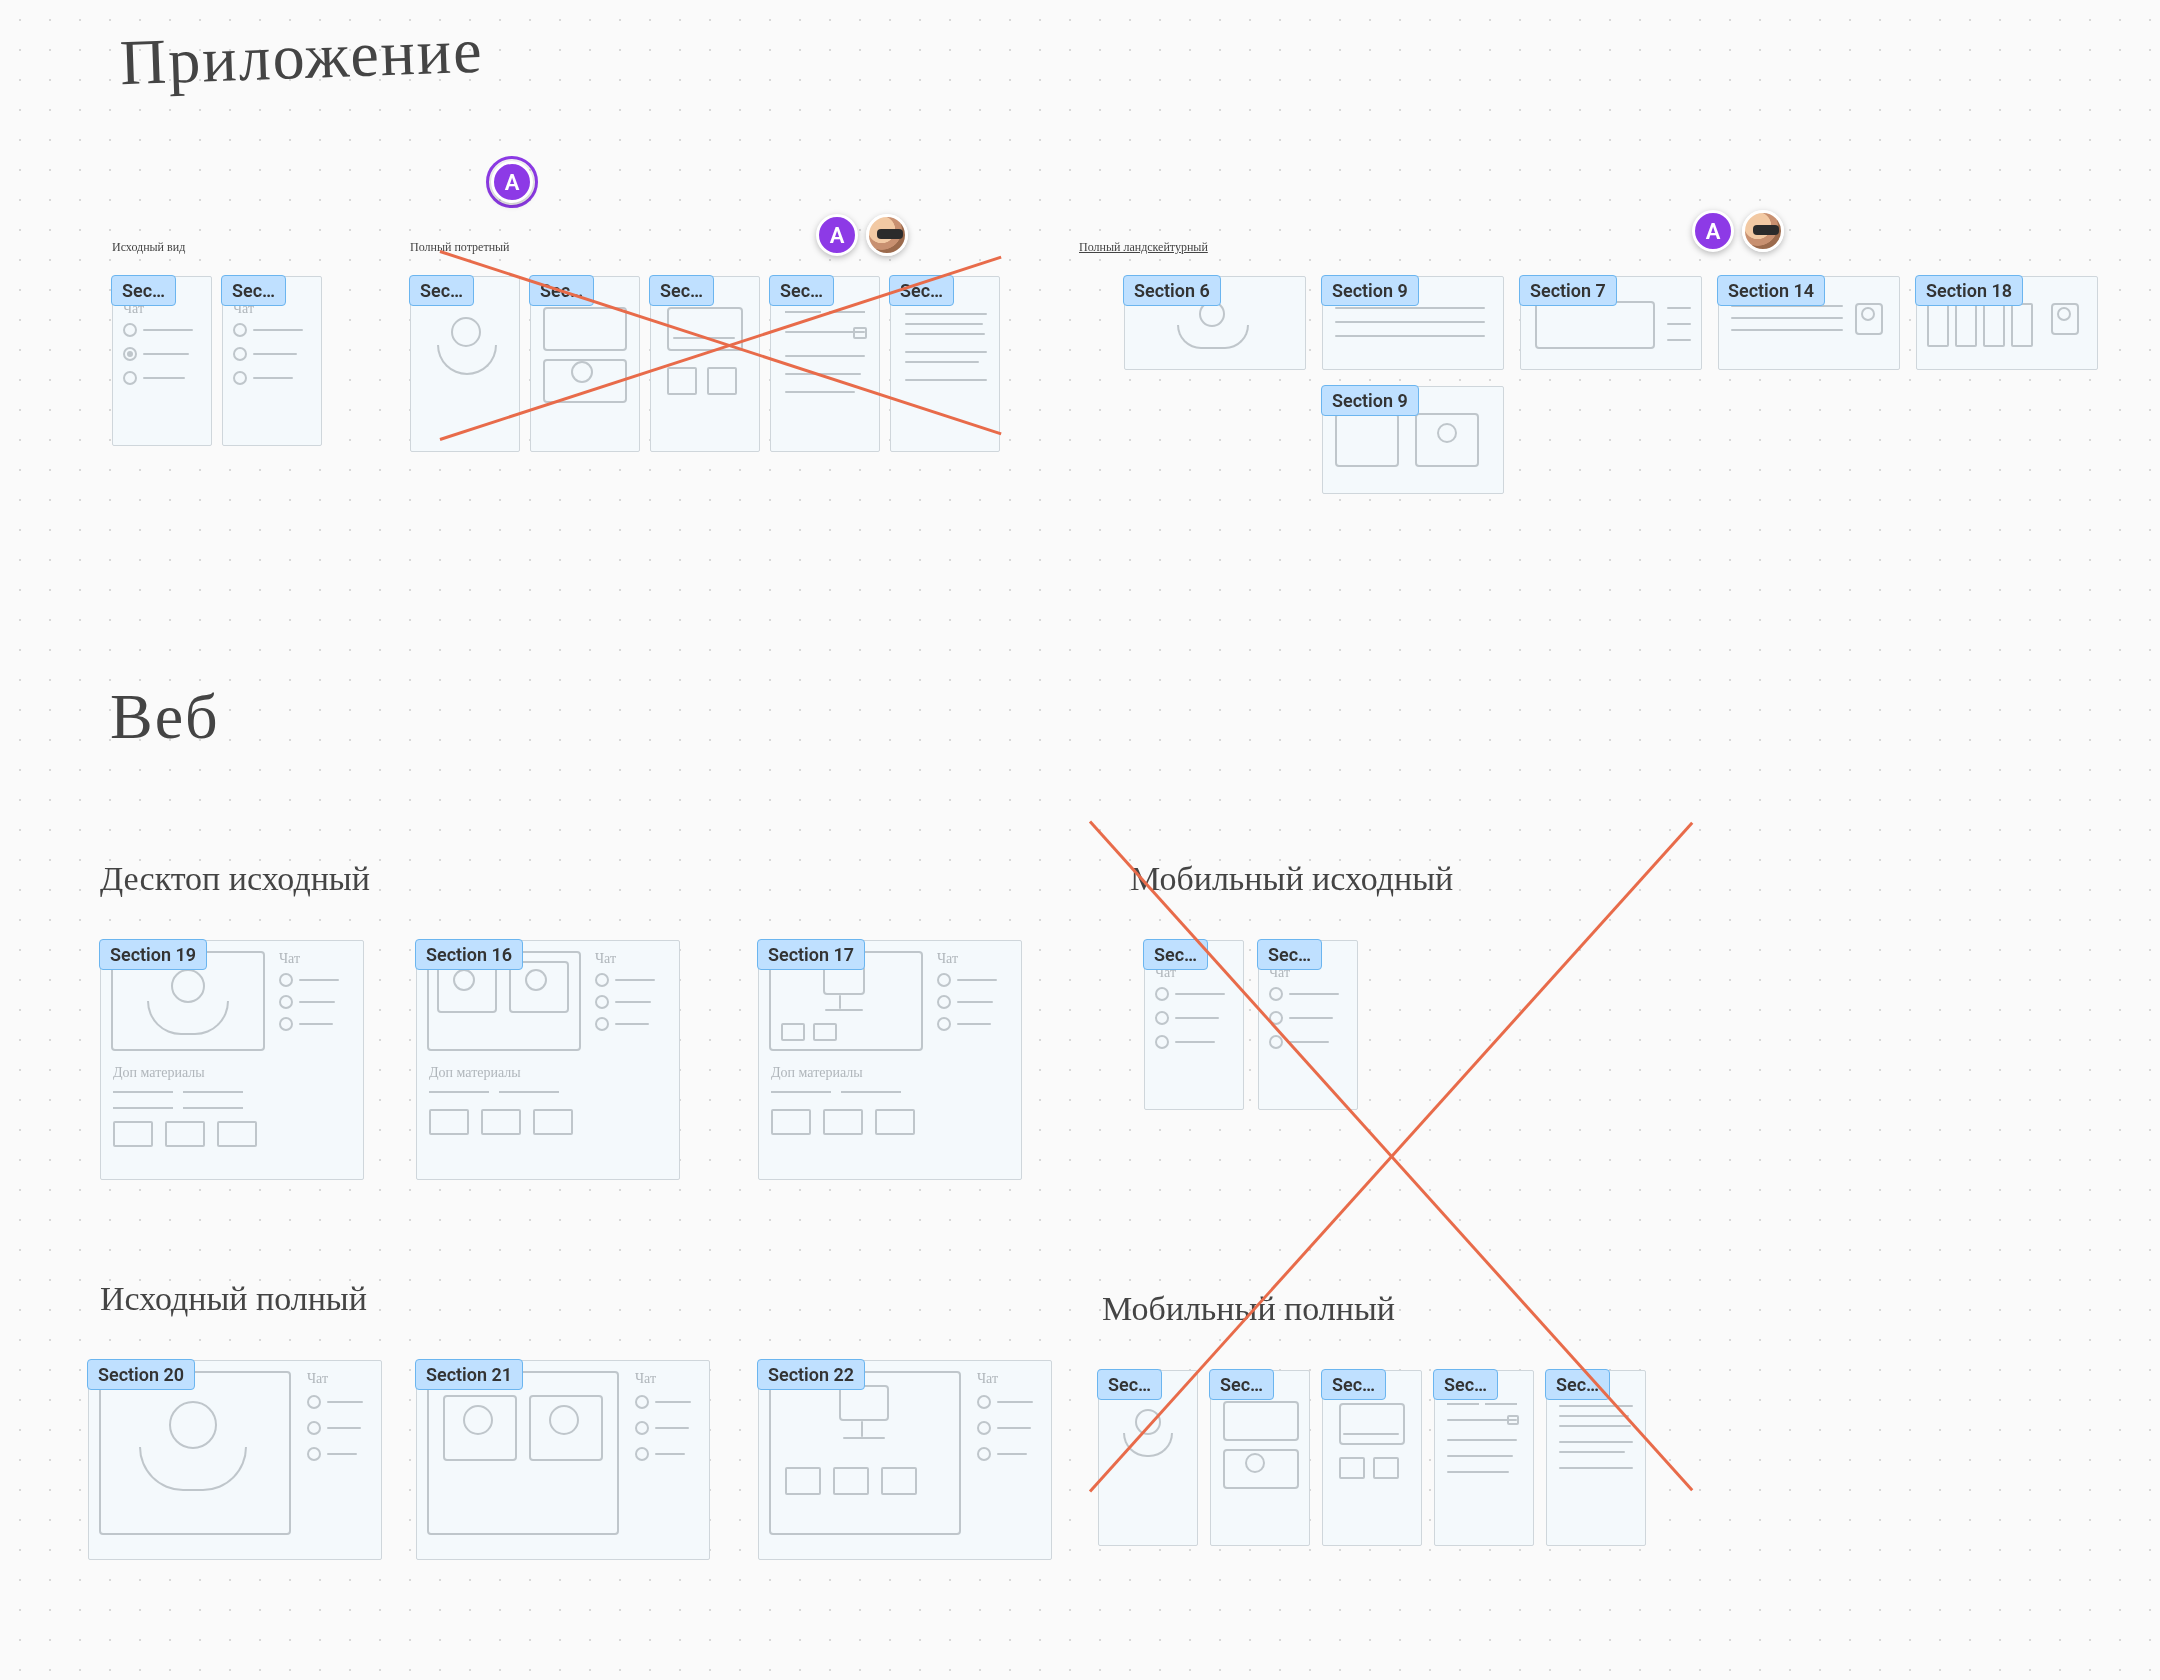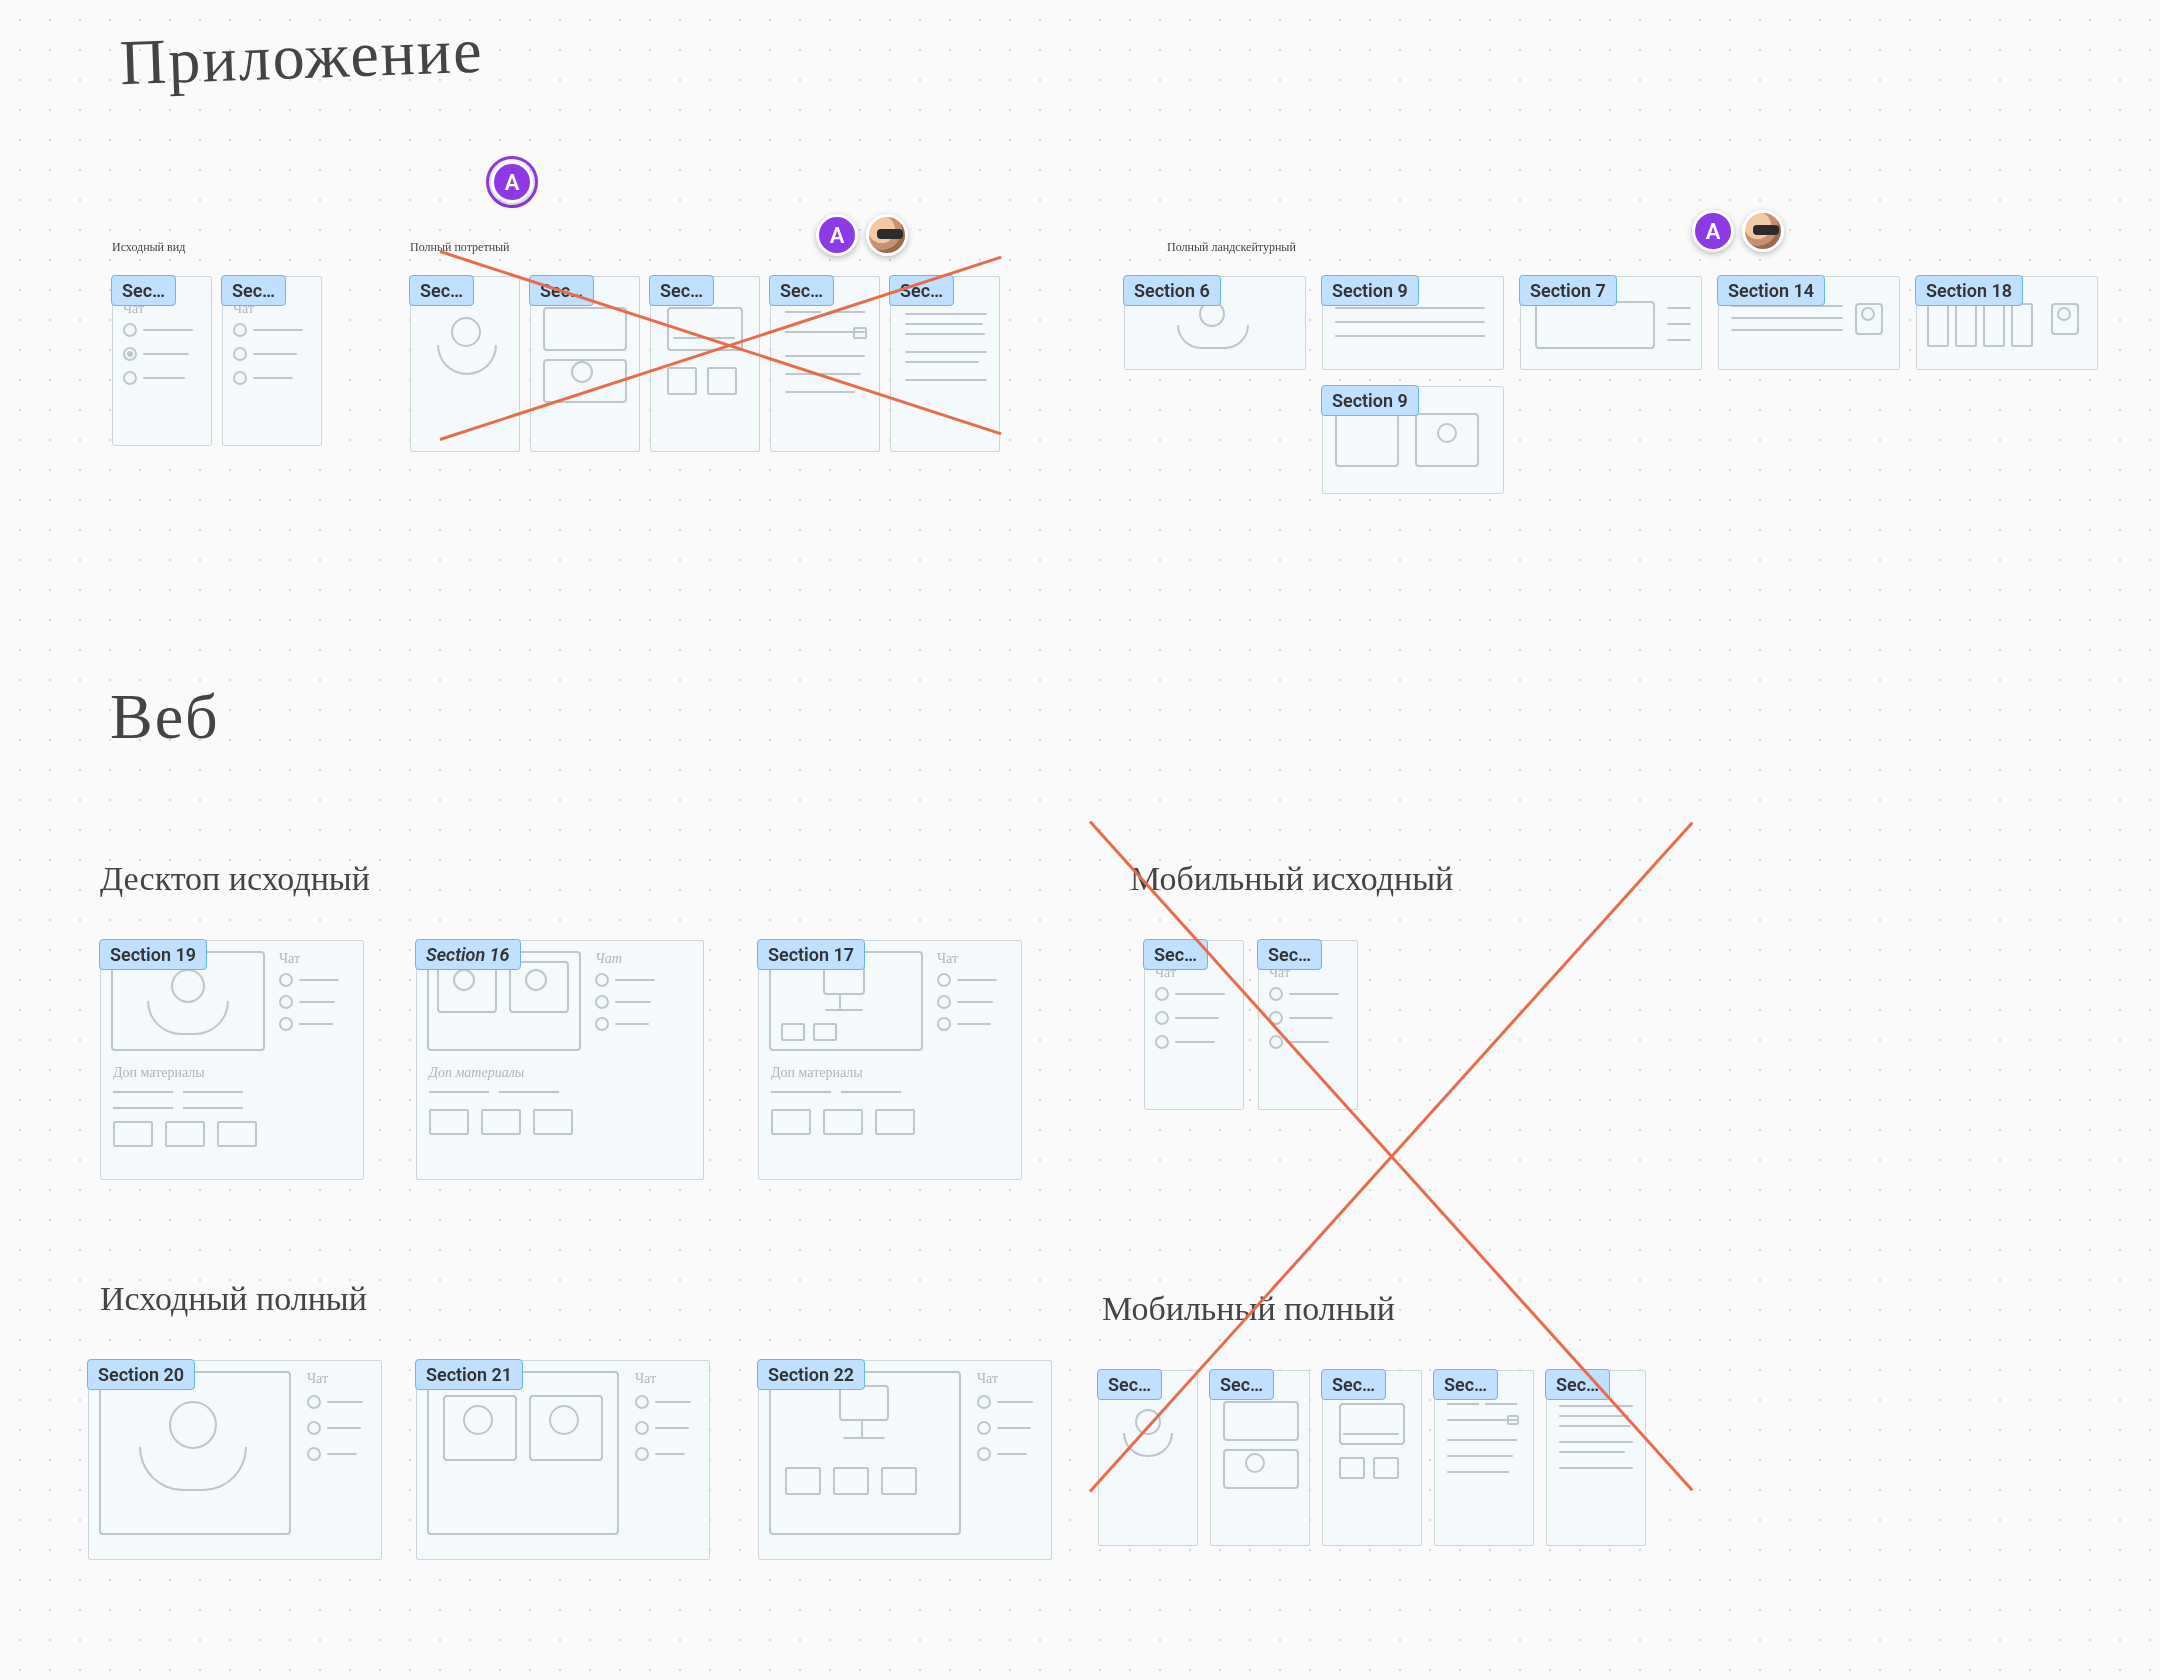--- a/index.html
+++ b/index.html
@@ -185,21 +185,21 @@
     <div class="line" style="top:32px;left:8px;width:80px;"></div>
     <div class="line" style="top:50px;left:8px;width:82px;"></div>
     <div class="line" style="top:60px;left:8px;width:74px;"></div>
     <div class="line" style="top:78px;left:8px;width:82px;"></div>
   </div>
 </div>
 
 <div class="redstroke" style="top:250px;left:440px;width:590px;transform:rotate(18deg);"></div>
 <div class="redstroke" style="top:438px;left:440px;width:590px;transform:rotate(-18deg);"></div>
 
-<div class="abs hw hw-sm" style="top:240px; left:1167px;">Полный ландскейтурный</div>
+<div class="abs hw hw-sm" style="top:240px; left:1079px;text-decoration:underline;">Полный ландскейтурный</div>
 
 <div class="frame" style="top:276px; left:1124px; width:182px; height:94px;">
   <div class="sticky">Section 6</div>
   <div class="sketch" style="inset:20px 6px 6px 6px;">
     <div class="circ" style="top:4px;left:68px;width:26px;height:26px;"></div>
     <div class="box" style="top:28px;left:46px;width:72px;height:24px;border-top:none;border-radius:0 0 40px 40px;"></div>
   </div>
 </div>
 <div class="frame" style="top:276px; left:1322px; width:182px; height:94px;">
   <div class="sticky">Section 9</div>
@@ -270,21 +270,21 @@
     <div class="wav" style="top:140px;left:2px;width:60px;"></div>
     <div class="wav" style="top:140px;left:72px;width:60px;"></div>
     <div class="wav" style="top:156px;left:2px;width:60px;"></div>
     <div class="wav" style="top:156px;left:72px;width:60px;"></div>
     <div class="fillbox" style="top:170px;left:2px;width:40px;height:26px;"></div>
     <div class="fillbox" style="top:170px;left:54px;width:40px;height:26px;"></div>
     <div class="fillbox" style="top:170px;left:106px;width:40px;height:26px;"></div>
   </div>
 </div>
 
-<div class="frame" style="top:940px; left:416px; width:288px; height:240px;font-style:italic;">
+<div class="frame" style="top:940px; left:416px; width:264px; height:240px;">
   <div class="sticky">Section 16</div>
   <div class="sketch" style="inset:10px 10px 10px 10px;">
     <div class="box" style="top:0;left:0;width:154px;height:100px;"></div>
     <div class="box" style="top:10px;left:10px;width:60px;height:52px;"></div>
     <div class="circ" style="top:18px;left:26px;width:22px;height:22px;"></div>
     <div class="box" style="top:10px;left:82px;width:60px;height:52px;"></div>
     <div class="circ" style="top:18px;left:98px;width:22px;height:22px;"></div>
     <div class="abs" style="top:0;left:166px;width:72px;">
       <span class="tinytxt" style="top:0;left:2px;">Чат</span>
       <div class="circ" style="top:22px;left:2px;width:14px;height:14px;"></div>

